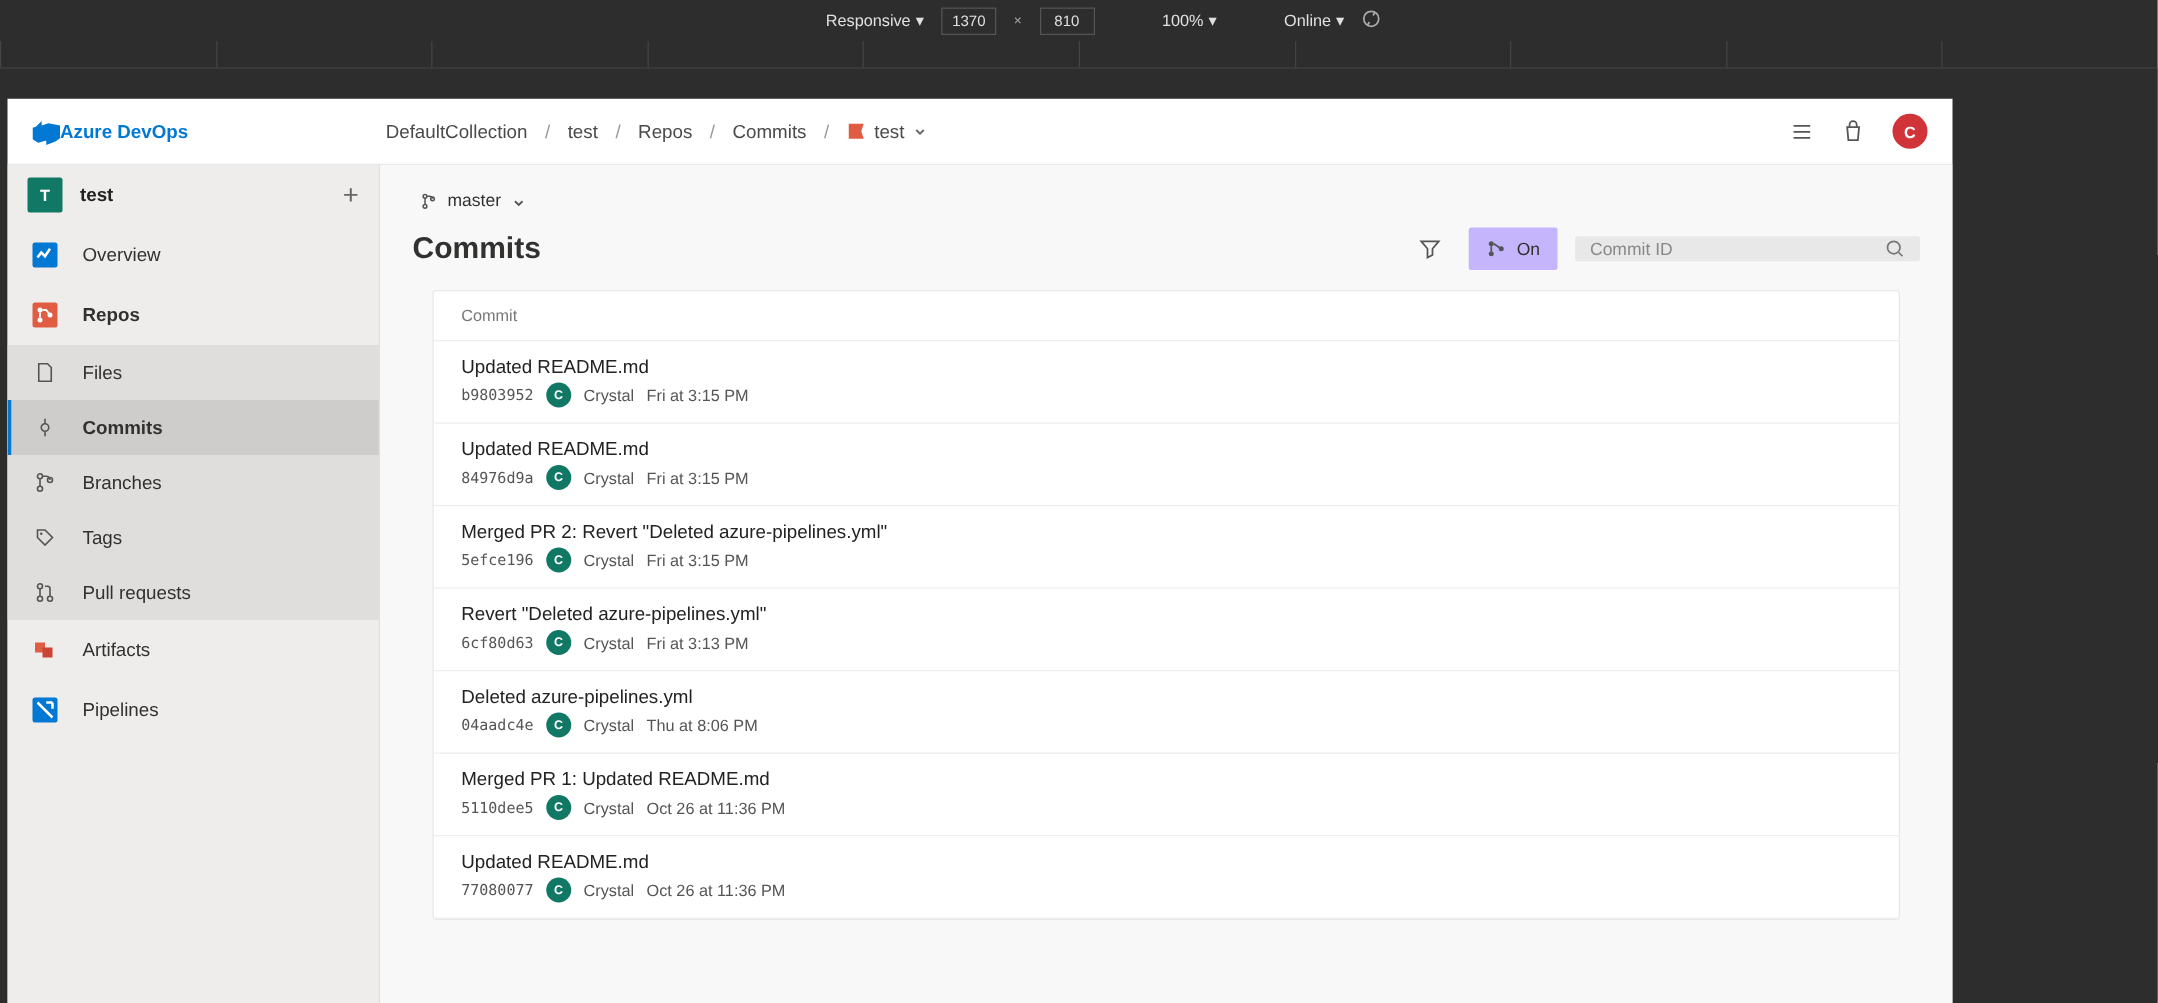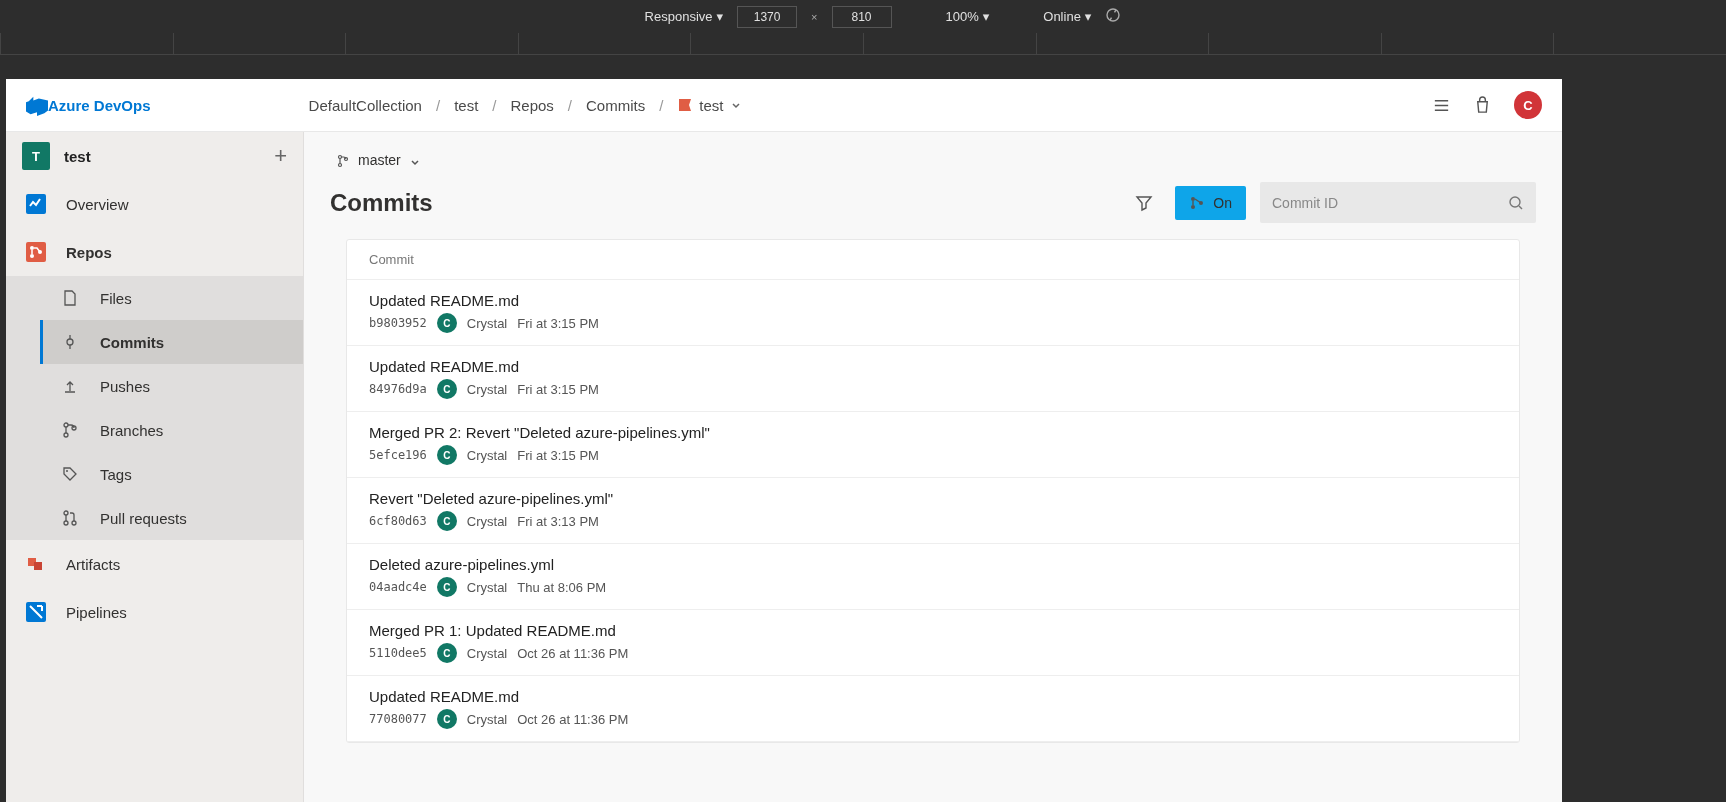--- a/index.html
+++ b/index.html
@@ -1,21 +1,21 @@
 <!DOCTYPE html>
 <html><head>
 <meta charset="utf-8">
 <style>
 * { margin: 0; padding: 0; box-sizing: border-box; font-family: "Segoe UI", -apple-system, sans-serif; }
 body { background: #2d2d2d; width: 1726px; height: 802px; overflow: hidden; }
 
 
 .devtools-bar { height: 33px; background: #2d2d2d; display: flex; align-items: center; justify-content: center; color: #e0e0e0; font-size: 13px; gap: 14px; }
 .devtools-bar .dd { display: flex; align-items: center; gap: 4px; cursor: pointer; padding-left: 40px; }
-.devtools-bar .dim-input { width: 60px; height: 22px; background: #2d2d2d; border: 1px solid #555; color: #e0e0e0; text-align: center; font-size: 12px; }
+.devtools-bar .dim-input { width: 44px; height: 22px; background: #2d2d2d; border: 1px solid #555; color: #e0e0e0; text-align: center; font-size: 12px; }
 .devtools-bar .x { color: #aaa; font-size: 11px; }
 .devtools-ruler { height: 22px; background: #2d2d2d; border-bottom: 1px solid #444; display: flex; }
 .devtools-ruler .tick { flex: 1; border-left: 1px solid #444; }
 
 
 .device-frame { position: absolute; top: 55px; left: 0; width: 1726px; height: 747px; background: #2d2d2d; display: flex; justify-content: flex-start; }
 .app-window { width: 1556px; height: 747px; background: #fff; margin-left: 6px; margin-top: 24px; position: relative; overflow: hidden; }
 
 
 .header { height: 53px; display: flex; align-items: center; padding: 0 20px 0 20px; border-bottom: 1px solid #e8e8e8; }
@@ -38,35 +38,35 @@
 .project-header { display: flex; align-items: center; padding: 10px 16px; gap: 14px; }
 .project-badge { width: 28px; height: 28px; background: #117865; color: #fff; display: flex; align-items: center; justify-content: center; font-size: 13px; font-weight: 600; border-radius: 2px; }
 .project-name { font-weight: 600; font-size: 15px; color: #222; flex: 1; }
 .plus-btn { font-size: 22px; color: #666; cursor: pointer; font-weight: 300; }
 
 .nav-item { display: flex; align-items: center; padding: 10px 18px; gap: 18px; font-size: 15px; color: #323130; cursor: pointer; }
 .nav-item .nav-icon { width: 24px; height: 24px; display: flex; align-items: center; justify-content: center; }
 .nav-item.top { padding: 12px 18px; }
 .nav-item.active-top { font-weight: 600; }
 .sub-nav { background: #e0dedd; }
-.sub-nav .nav-item { padding: 10px 18px 10px 18px; font-size: 15px; margin-left: 34px; }
+.sub-nav .nav-item { padding: 10px 18px 10px 18px; font-size: 15px; }
 .sub-nav .nav-item.active { background: #cfcdcb; font-weight: 600; position: relative; }
 .sub-nav .nav-item.active::before { content: ""; position: absolute; left: 0; top: 0; bottom: 0; width: 3px; background: #0078d4; }
 .sub-icon { width: 18px; height: 18px; color: #555; }
 
 
 .content { flex: 1; background: #f8f8f8; overflow-y: auto; }
 .branch-row { padding: 16px 26px 0; display: flex; align-items: center; gap: 8px; font-size: 14px; color: #323130; }
 .branch-sel { display: flex; align-items: flex-end; gap: 8px; cursor: pointer; padding: 4px 6px; }
 .title-row { padding: 10px 26px 16px; display: flex; align-items: center; }
 .page-title { font-size: 24px; font-weight: 600; color: #323130; flex: 1; }
 .title-actions { display: flex; align-items: center; gap: 14px; }
 .icon-btn { width: 34px; height: 34px; display: flex; align-items: center; justify-content: center; cursor: pointer; color: #555; }
-.toggle-btn { height: 34px; padding: 0 14px; background: #0ea5e9; display: flex; align-items: center; gap: 8px; font-size: 14px; color: #323130; cursor: pointer; border-radius: 2px; }
-.search-box { width: 276px; height: 41px; background: #e8e8e8; display: flex; align-items: center; padding: 0 12px; border-radius: 2px; }
+.toggle-btn { height: 34px; padding: 0 14px; background: #c4b5fd; display: flex; align-items: center; gap: 8px; font-size: 14px; color: #323130; cursor: pointer; border-radius: 2px; }
+.search-box { width: 276px; height: 20px; background: #e8e8e8; display: flex; align-items: center; padding: 0 12px; border-radius: 2px; }
 .search-box input { flex: 1; border: none; background: transparent; outline: none; font-size: 14px; color: #323130; }
 .search-box input::placeholder { color: #888; }
 
 
 .card { margin: 0 42px 20px; background: #fff; border: 1px solid #e8e8e8; border-radius: 3px; }
 .card-header { padding: 12px 22px; font-size: 13px; color: #777; border-bottom: 1px solid #eee; }
 .commit-row { padding: 12px 22px; border-bottom: 1px solid #eee; cursor: pointer; }
 .commit-title { font-size: 15px; color: #222; margin-bottom: 4px; }
 .commit-meta { display: flex; align-items: center; gap: 10px; font-size: 13px; color: #555; }
 .commit-hash { font-family: Consolas, monospace; font-size: 12px; color: #555; }
@@ -202,28 +202,20 @@
                 <svg class="sub-icon" viewBox="0 0 18 18">
                   <circle cx="9" cy="9" r="3" fill="none" stroke="currentColor" stroke-width="1.3"></circle>
                   <path d="M9 2v4M9 12v4" stroke="currentColor" stroke-width="1.3"></path>
                 </svg>
               </span>
           <span>Commits</span>
         </div>
         <div class="nav-item">
           <span class="nav-icon">
                 <svg class="sub-icon" viewBox="0 0 18 18">
-                  <path d="M9 14V5M6 8l3-3 3 3M4 15h10" fill="none" stroke="currentColor" stroke-width="1.3"></path>
-                </svg>
-              </span>
-          <span>Pushes</span>
-        </div>
-        <div class="nav-item">
-          <span class="nav-icon">
-                <svg class="sub-icon" viewBox="0 0 18 18">
                   <circle cx="5" cy="4" r="2" fill="none" stroke="currentColor" stroke-width="1.3"></circle>
                   <circle cx="5" cy="14" r="2" fill="none" stroke="currentColor" stroke-width="1.3"></circle>
                   <circle cx="13" cy="7" r="2" fill="none" stroke="currentColor" stroke-width="1.3"></circle>
                   <path d="M5 6v6M7 4h3a3 3 0 013 3" fill="none" stroke="currentColor" stroke-width="1.3"></path>
                 </svg>
               </span>
           <span>Branches</span>
         </div>
         <div class="nav-item">
           <span class="nav-icon">

